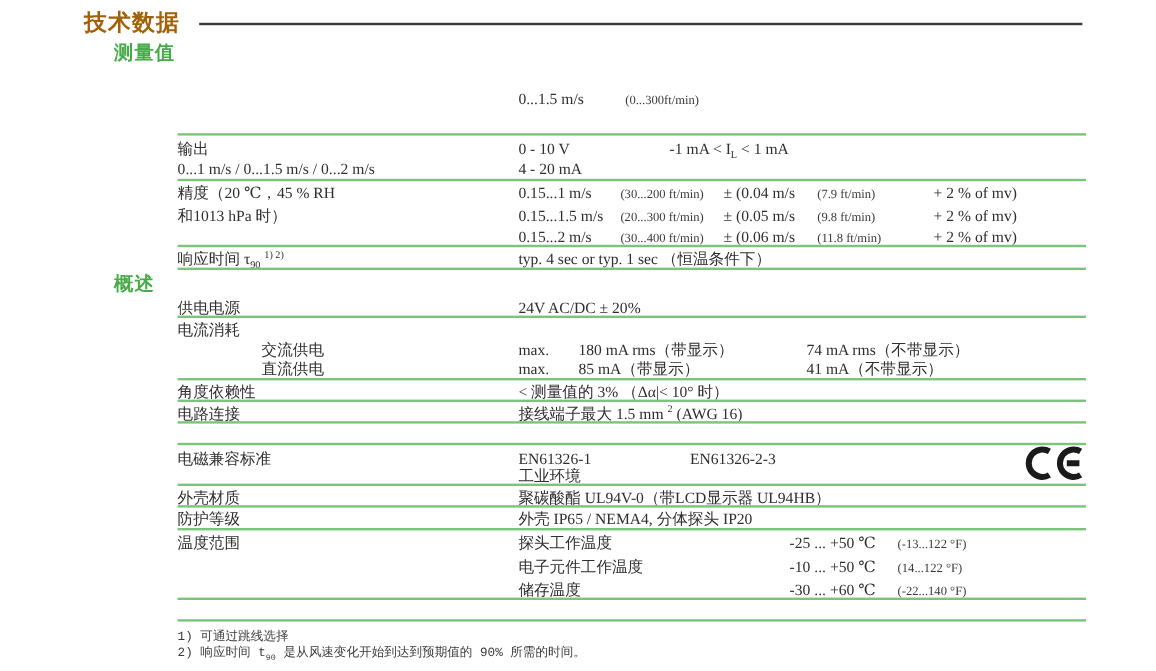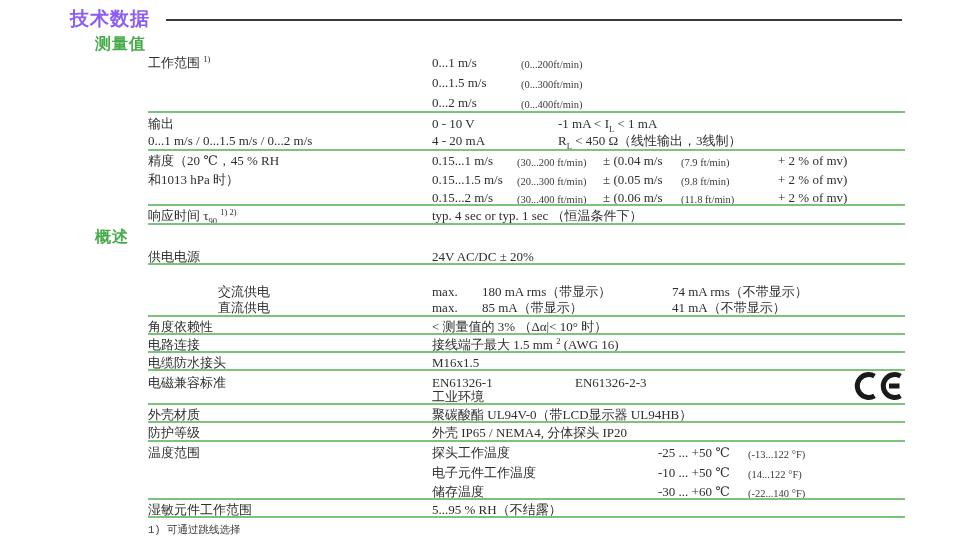--- a/index.html
+++ b/index.html
@@ -1,20 +1,20 @@
 <!DOCTYPE html>
 <html><head>
 <meta charset="utf-8">
 <style>
   html,body{margin:0;padding:0;background:#ffffff;}
   #page{
     position:relative;width:963px;height:559px;background:#ffffff;overflow:hidden;
     font-family:"Liberation Serif","DejaVu Serif",serif;color:#2e2e2e;
   }
-  .h1{position:absolute;left:70px;top:6px;font-size:19px;font-weight:700;color:#8b5cf6;letter-spacing:1px;}
+  .h1{position:absolute;left:70px;top:6px;font-size:19px;font-weight:700;color:#a16207;letter-spacing:1px;}
   .h2{position:absolute;left:95px;font-size:16px;font-weight:700;color:#46ac4a;letter-spacing:1px;}
   .rule-dark{position:absolute;left:166px;top:19px;width:736px;height:2px;background:#3a3a3a;}
   .gline{position:absolute;left:148px;width:757px;height:2px;background:#7cc47c;}
   .row{position:absolute;left:0;top:0;width:963px;height:16px;font-size:13px;}
   .c{position:absolute;white-space:nowrap;line-height:14px;}
   .sm{font-size:10.5px;color:#3a3a3a;top:2px;}
   sub{font-size:8.5px;line-height:0;}
   sup{font-size:8.5px;line-height:0;}
   .fn{position:absolute;left:148px;font-size:10.5px;color:#3a3a3a;white-space:nowrap;font-family:Liberation Mono, monospace;}
   .ce{position:absolute;left:853px;top:371px;width:52px;height:30px;}
@@ -22,44 +22,34 @@
 </head>
 <body>
 
 <div id="page">
 
   <div class="h1">技术数据</div>
   <div class="rule-dark"></div>
 
   <div class="h2" style="top:34px;">测量值</div>
 
-  <div class="row" style="top:56px;">
-    <span class="c" style="left:148px;"><span>工作范围</span> <sup>1)</sup></span>
-    <span class="c" style="left:432px;">0...1 m/s</span>
-    <span class="c sm" style="left:521px;">(0...200ft/min)</span>
-  </div>
   <div class="row" style="top:76px;">
     <span class="c" style="left:432px;">0...1.5 m/s</span>
     <span class="c sm" style="left:521px;">(0...300ft/min)</span>
-  </div>
-  <div class="row" style="top:96px;">
-    <span class="c" style="left:432px;">0...2 m/s</span>
-    <span class="c sm" style="left:521px;">(0...400ft/min)</span>
   </div>
   <div class="gline" style="top:111px;"></div>
 
   <div class="row" style="top:117px;">
     <span class="c" style="left:148px;">输出</span>
     <span class="c" style="left:432px;">0 - 10 V</span>
     <span class="c" style="left:558px;"><span>-1 mA &lt; I</span><sub>L</sub><span> &lt; 1 mA</span></span>
   </div>
   <div class="row" style="top:134px;">
     <span class="c" style="left:148px;">0...1 m/s / 0...1.5 m/s / 0...2 m/s</span>
     <span class="c" style="left:432px;">4 - 20 mA</span>
-    <span class="c" style="left:558px;"><span>R</span><sub>L</sub><span> &lt; 450 Ω（线性输出，3线制）</span></span>
   </div>
   <div class="gline" style="top:149px;"></div>
 
   <div class="row" style="top:154px;">
     <span class="c" style="left:148px;">精度（20 ℃，45 % RH</span>
     <span class="c" style="left:432px;">0.15...1 m/s</span>
     <span class="c sm" style="left:517px;">(30...200 ft/min)</span>
     <span class="c" style="left:603px;">± (0.04 m/s</span>
     <span class="c sm" style="left:681px;">(7.9 ft/min)</span>
     <span class="c" style="left:778px;">+ 2 % of mv)</span>
@@ -88,20 +78,23 @@
   <div class="gline" style="top:223px;"></div>
 
   <div class="h2" style="top:227px;">概述</div>
 
   <div class="row" style="top:250px;">
     <span class="c" style="left:148px;">供电电源</span>
     <span class="c" style="left:432px;">24V AC/DC ± 20%</span>
   </div>
   <div class="gline" style="top:263px;"></div>
 
+  <div class="row" style="top:268px;">
+    <span class="c" style="left:148px;">电流消耗</span>
+  </div>
   <div class="row" style="top:285px;">
     <span class="c" style="left:218px;">交流供电</span>
     <span class="c" style="left:432px;">max.</span>
     <span class="c" style="left:482px;">180 mA rms（带显示）</span>
     <span class="c" style="left:672px;">74 mA rms（不带显示）</span>
   </div>
   <div class="row" style="top:301px;">
     <span class="c" style="left:218px;">直流供电</span>
     <span class="c" style="left:432px;">max.</span>
     <span class="c" style="left:482px;">85 mA（带显示）</span>
@@ -114,24 +107,20 @@
     <span class="c" style="left:432px;">&lt; 测量值的 3% （Δα|&lt; 10° 时）</span>
   </div>
   <div class="gline" style="top:333px;"></div>
 
   <div class="row" style="top:338px;padding-left:21px;">
     <span class="c" style="left:148px;">电路连接</span>
     <span class="c" style="left:432px;"><span>接线端子最大 1.5 mm</span> <sup>2</sup><span> (AWG 16)</span></span>
   </div>
   <div class="gline" style="top:351px;"></div>
 
-  <div class="row" style="top:356px;">
-    <span class="c" style="left:148px;">电缆防水接头</span>
-    <span class="c" style="left:432px;">M16x1.5</span>
-  </div>
   <div class="gline" style="top:369px;"></div>
 
   <div class="row" style="top:376px;">
     <span class="c" style="left:148px;">电磁兼容标准</span>
     <span class="c" style="left:432px;">EN61326-1</span>
     <span class="c" style="left:575px;">EN61326-2-3</span>
   </div>
   <div class="row" style="top:390px;">
     <span class="c" style="left:432px;">工业环境</span>
   </div>
@@ -165,21 +154,18 @@
     <span class="c" style="left:658px;">-10 ... +50 ℃</span>
     <span class="c sm" style="left:748px;">(14...122 °F)</span>
   </div>
   <div class="row" style="top:485px;">
     <span class="c" style="left:432px;">储存温度</span>
     <span class="c" style="left:658px;">-30 ... +60 ℃</span>
     <span class="c sm" style="left:748px;">(-22...140 °F)</span>
   </div>
   <div class="gline" style="top:498px;"></div>
 
-  <div class="row" style="top:503px;">
-    <span class="c" style="left:148px;">湿敏元件工作范围</span>
-    <span class="c" style="left:432px;">5...95 % RH（不结露）</span>
-  </div>
   <div class="gline" style="top:516px;"></div>
 
   <div class="fn" style="top:523px;">1) 可通过跳线选择</div>
+  <div class="fn" style="top:537px;"><span>2) 响应时间 t</span><sub style="font-size:7px;">90</sub><span> 是从风速变化开始到达到预期值的 90% 所需的时间。</span></div>
 
 </div>
 
 </body></html>

